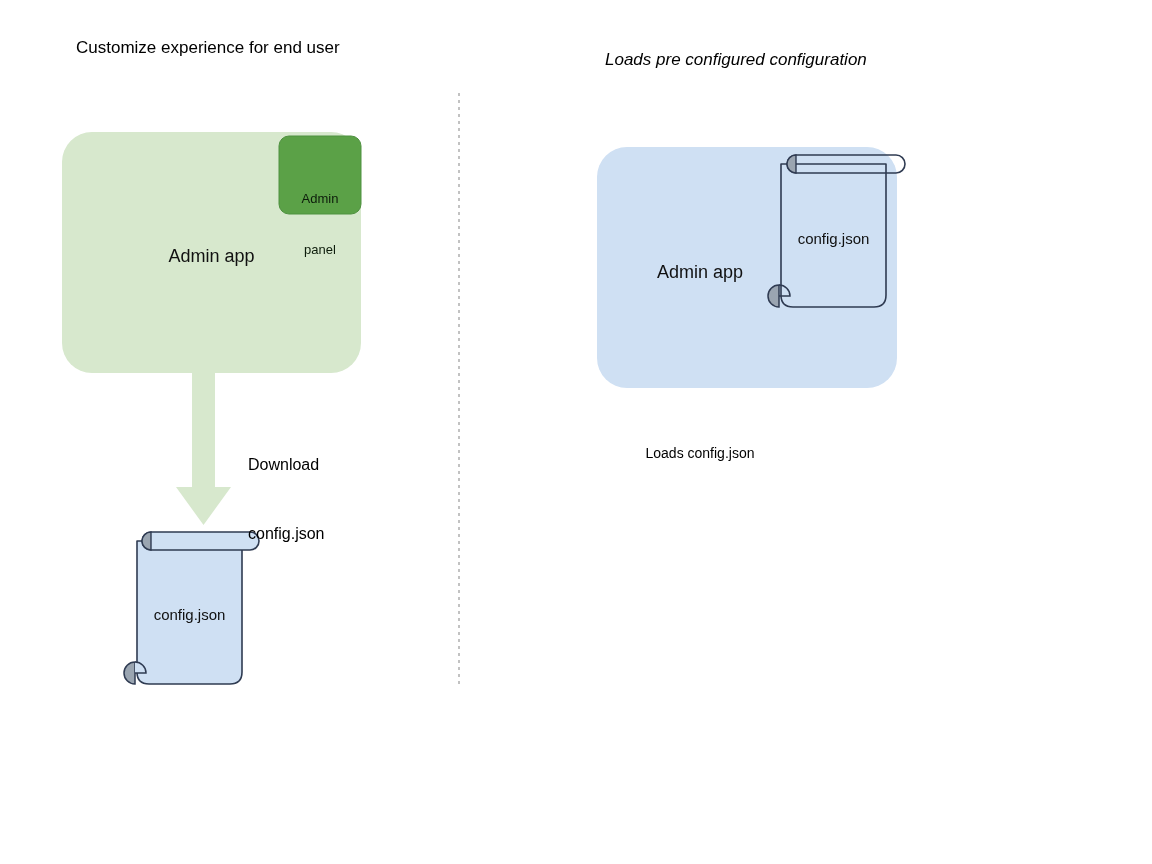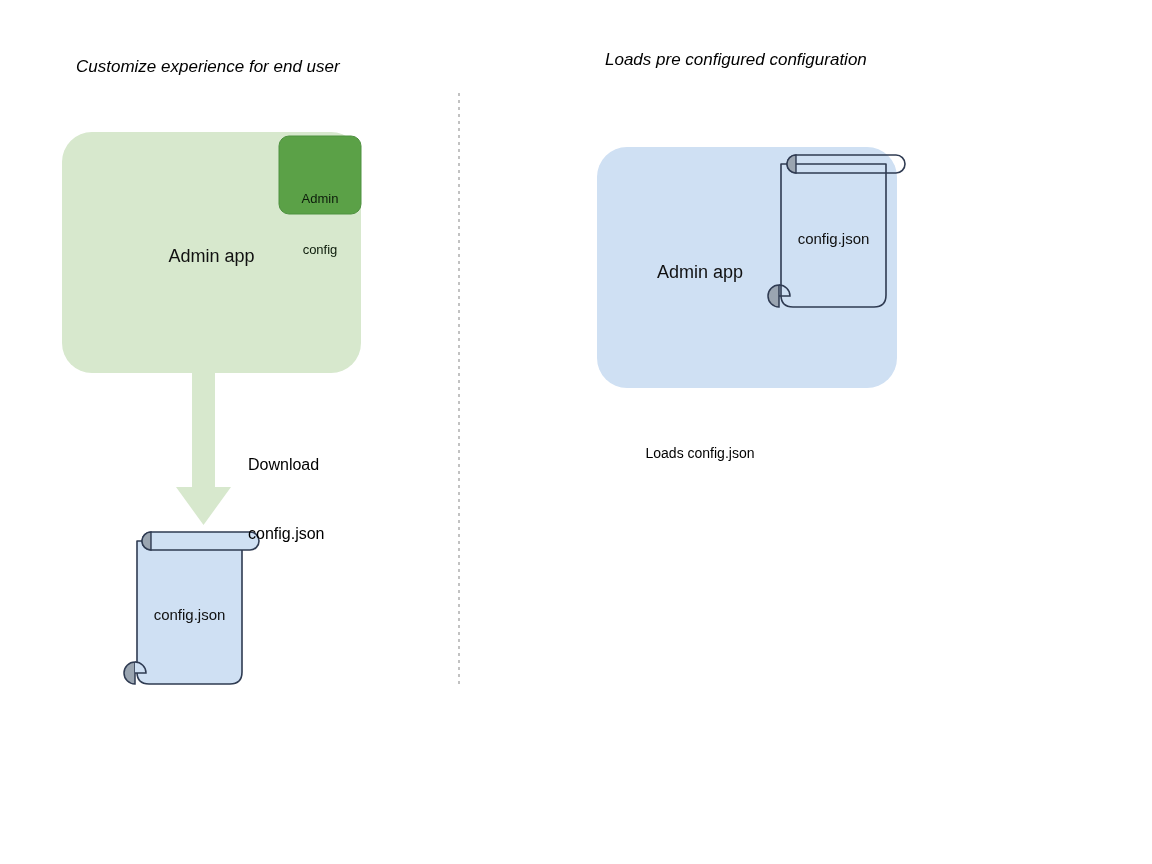--- a/index.html
+++ b/index.html
@@ -115,27 +115,27 @@
     <path d="M 796 155 A 9 9 0 1 0 796 173 L 796 164 Z" fill="#9aa5b1" stroke="#2f3b52" stroke-width="1.4"></path>
     <path d="M 779 285
              A 11 11 0 1 0 779 307
              L 779 296
              Z" fill="#9aa5b1" stroke="#2f3b52" stroke-width="1.5"></path>
     <path d="M 779 296 L 790 296 A 11 11 0 0 0 779 285" fill="none" stroke="#2f3b52" stroke-width="1.5"></path>
 
     <line x1="459" y1="93" x2="459" y2="686" stroke="#9a9a9a" stroke-width="1.2" stroke-dasharray="3 4"></line>
   </svg>
 
-  <div class="lbl heading" style="left:76px; top:56px;font-style:italic;">Customize experience for end user</div>
+  <div class="lbl heading" style="left:76px; top:37px;">Customize experience for end user</div>
 
   <div class="lbl heading" style="left:605px; top:49px;font-style:italic;">Loads pre configured configuration</div>
 
   <div class="lbl panel-label" style="left:279px; top:155px; width:82px;">
     <div>Admin</div>
-    <div>config</div>
+    <div>panel</div>
   </div>
 
   <div class="lbl app-label" style="left:62px; top:244px; width:299px; text-align:center;">Admin app</div>
 
   <div class="lbl arrow-label" style="left:248px; top:409px;">
     <div>Download</div>
     <div>config.json</div>
   </div>
 
   <div class="lbl scroll-label" style="left:137px; top:605px; width:105px;">config.json</div>

